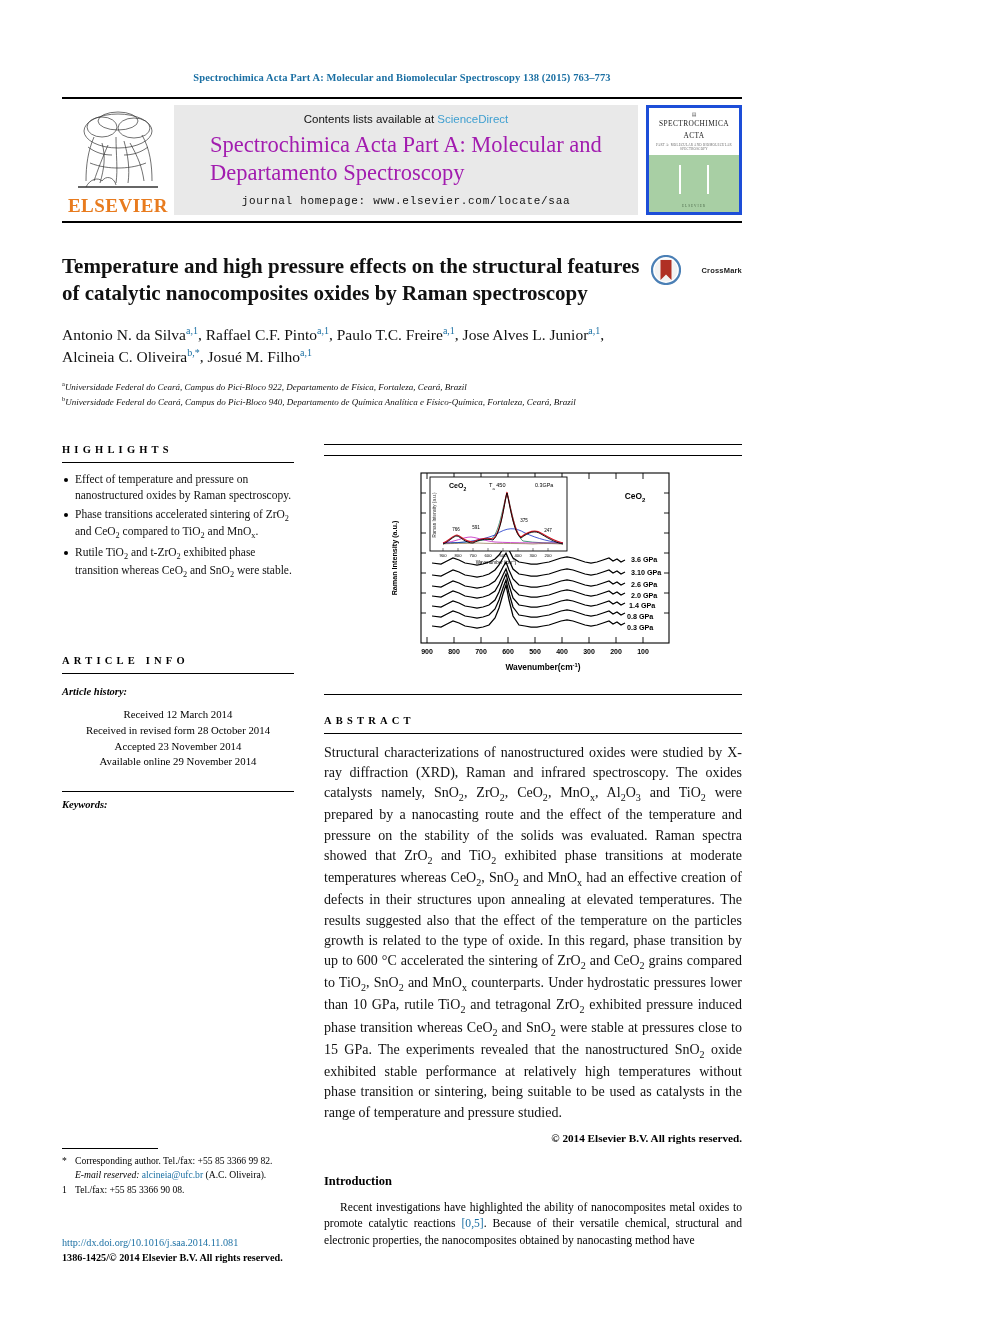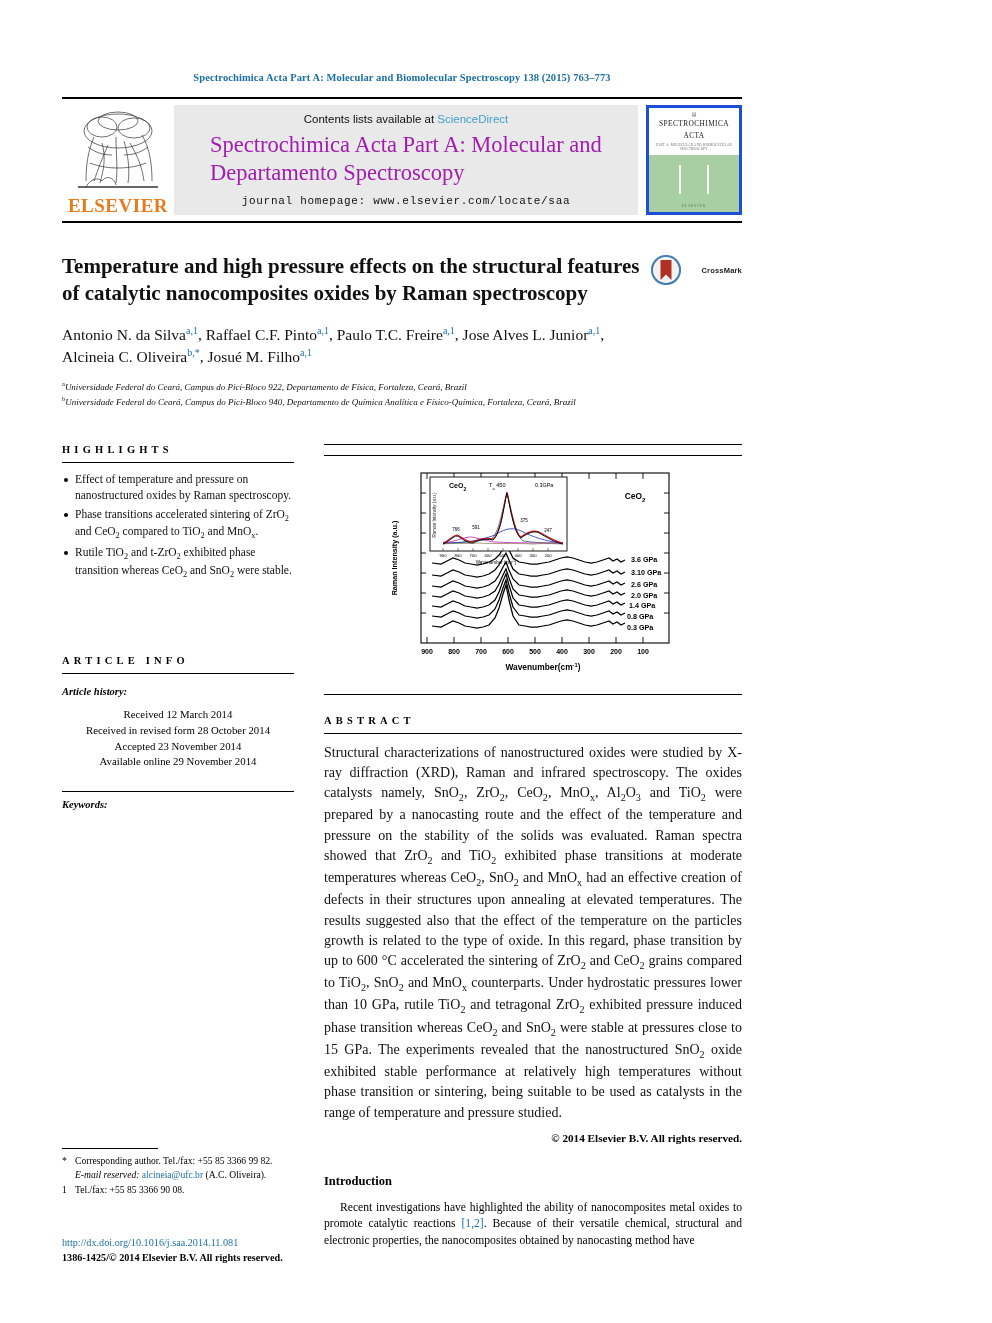--- a/index.html
+++ b/index.html
@@ -468,21 +468,21 @@
       </div>
 
     </div>
   </div>
 
   <div class="bottom-region">
     <div class="col-left"></div>
     <div class="col-right">
       <div class="intro-head">Introduction</div>
       <div class="intro-body">
-        <span style="padding-left:16px">Recent investigations have highlighted the ability of nanocomposites metal oxides to promote catalytic reactions </span><span class="ref-link">[1,2]</span><span>. Because of their versatile chemical, structural and electronic properties, the nanocomposites obtained by nanocasting method have</span>
+        <span style="padding-left:16px">Recent investigations have highlighted the ability of nanocomposites metal oxides to promote catalytic reactions </span><span class="ref-link">[0,5]</span><span>. Because of their versatile chemical, structural and electronic properties, the nanocomposites obtained by nanocasting method have</span>
       </div>
     </div>
   </div>
 
   <div class="foot-notes">
     <div class="foot-rule"></div>
     <div class="fn-line">
       <span class="fn-mark">*</span>
       <span>Corresponding author. Tel./fax: +55 85 3366 99 82.</span>
     </div>

